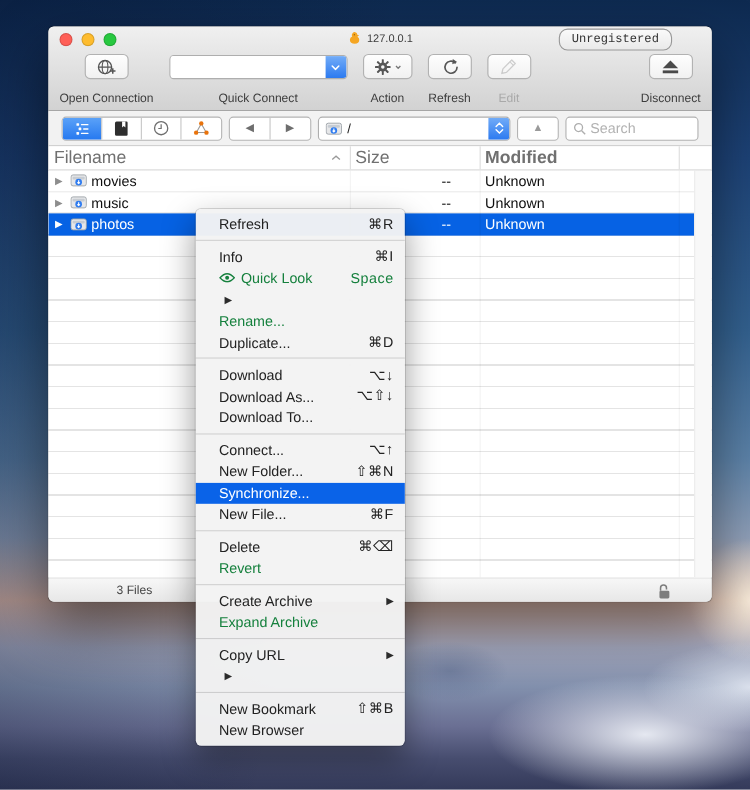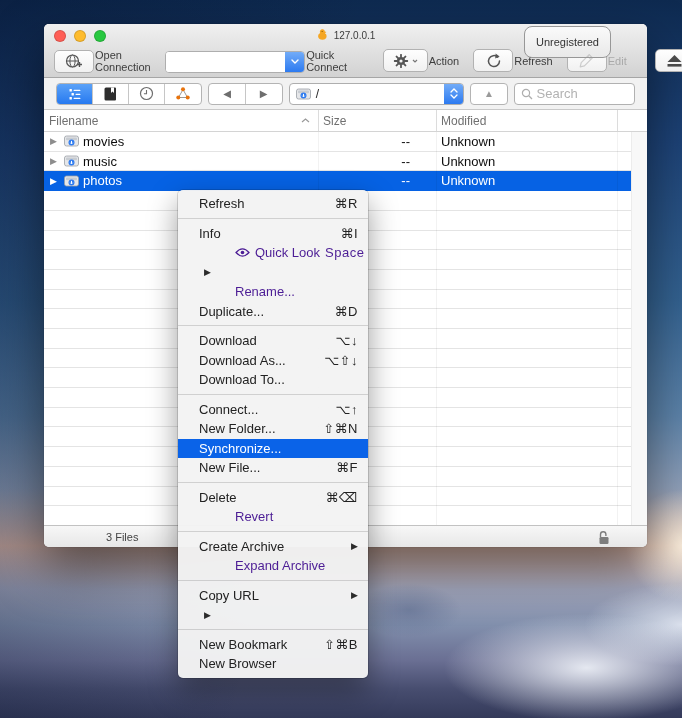--- a/index.html
+++ b/index.html
@@ -29,27 +29,28 @@
   .header {
     background:linear-gradient(#f0f0f0,#d2d2d2);
     border-bottom:1px solid #a6a6a6; border-radius:5px 5px 0 0;
   }
   .titlebar { position:relative; height:23px; display:flex; align-items:center; justify-content:center; }
   .traffic { position:absolute; left:10px; top:6px; display:flex; gap:8px; }
   .light { width:12px; height:12px; border-radius:50%; border:1px solid rgba(0,0,0,.15); }
   .light.red { background:#ff5f57; } .light.yellow { background:#febc2e; } .light.green { background:#28c840; }
   .win-title { display:flex; align-items:center; gap:5px; font-size:10px; color:#3c3c3c; }
   .badge {
-    position:absolute; right:36px; top:2px; height:32px; line-height:14px; padding:0 11px;
+    position:absolute; right:36px; top:2px; height:20px; line-height:14px; padding:0 11px;
     font-size:11px; color:#333; border:1px solid #979797; border-radius:8px;
     background:linear-gradient(#fafafa,#e9e9e9);
+    font-family:Liberation Mono, monospace;
   }
 
   .toolbar { display:flex; align-items:flex-start; padding:2px 10px 4px; gap:14px; }
-  .tool { display:flex; flex-direction:row; align-items:center; gap:1px; }
+  .tool { display:flex; flex-direction:column; align-items:center; gap:12px; }
   .tool-btn {
     height:23px; min-width:40px; padding:0 9px; display:flex; align-items:center; justify-content:center; gap:3px;
     border:1px solid #b2b2b2; border-radius:5px; background:linear-gradient(#fefefe,#f1f1f1);
   }
   .tool-label { font-size:11px; color:#3d3d3d; }
   .tool.disabled .tool-label { color:#a9a9a9; }
   .tool.disabled .tool-btn svg { opacity:.45; }
   .spacer { flex:1; }
 
   .combo { display:flex; height:22px; border:1px solid #aeaeae; border-radius:4px; overflow:hidden; background:#fff; }
@@ -70,24 +71,24 @@
   .seg-btn:last-child { border-right:none; }
   .seg-btn.active { background:linear-gradient(#5ba2f8,#2679f0); }
   .combo.path { width:180px; }
   .path-content { flex:1; display:flex; align-items:center; gap:5px; padding:0 6px; font-size:12px; color:#222; }
   .upbtn { width:38px; height:22px; border:1px solid #b4b4b4; border-radius:4px; background:#fff; display:flex; align-items:center; justify-content:center; color:#9a9a9a; font-size:10px; }
   .search { width:124px; height:22px; border:1px solid #b1b1b1; border-radius:4px; background:#fff; display:flex; align-items:center; gap:4px; padding:0 6px; }
   .search input { border:none; outline:none; width:100%; font:13px "Liberation Sans",sans-serif; color:#444; }
   .search input::placeholder { color:#b2b2b2; }
 
   
-  .colheader { position:relative; height:22px; display:flex; align-items:center; background:#fff; border-bottom:1px solid #d4d4d4; font-size:12px; color:#707070; }
+  .colheader { position:relative; height:22px; display:flex; align-items:center; background:#fff; border-bottom:1px solid #d4d4d4; font-size:16px; color:#707070; }
   .col-name { width:274px; display:flex; align-items:center; justify-content:space-between; padding:0 8px 0 5px; }
   .col-size { width:118px; padding-left:5px; }
-  .col-modified { width:181px; padding-left:5px; }
+  .col-modified { width:181px; padding-left:5px;font-weight:bold; }
   .vline { position:absolute; top:0; bottom:0; width:1px; background:#dcdcdc; }
 
   
   .list {
     position:relative; flex:1; overflow:hidden;
     background:repeating-linear-gradient(180deg,#fff 0px,#fff 18.7px,#e4e4e4 18.7px,#e4e4e4 19.7px);
   }
   .rows { position:absolute; left:0; top:0; right:16px; z-index:1; }
   .row { height:19.7px; display:flex; align-items:center; font-size:13px; color:#0d0d0d; background:#fff; border-bottom:1px solid #e4e4e4; }
   .row.selected { background:#0662e4; border-bottom-color:#0662e4; color:#fff; }
@@ -112,21 +113,21 @@
   .context-menu {
     position:absolute; left:178px; top:190px; width:190px; padding:4px 0;
     background:rgba(243,243,243,.97); border-radius:5px;
     box-shadow:0 0 0 1px rgba(0,0,0,.14), 0 12px 30px rgba(0,0,0,.4);
     font-size:13px; color:#222; z-index:10;
   }
   .menu-item { height:19.5px; display:flex; align-items:center; padding:0 10px 0 21px; gap:5px; white-space:nowrap; }
   .mi-label { flex:1; }
   .mi-shortcut { letter-spacing:.5px; }
   .mi-arrow { font-size:9px; color:#2b2b2b; }
-  .menu-item.disabled, .menu-item.disabled .mi-arrow { color:#4c1d95;margin-left:36px; }
+  .menu-item.disabled, .menu-item.disabled .mi-arrow { color:#15803d; }
   .menu-item.highlighted { background:#0a63e8; color:#fff; }
   .menu-sep { height:1px; background:rgba(0,0,0,.14); margin:4px 0 5px; }
   .mi-eye { display:flex; align-items:center; }
 
   svg { display:block; }
 </style>
 </head>
 <body>
 
 <div class="screen">

